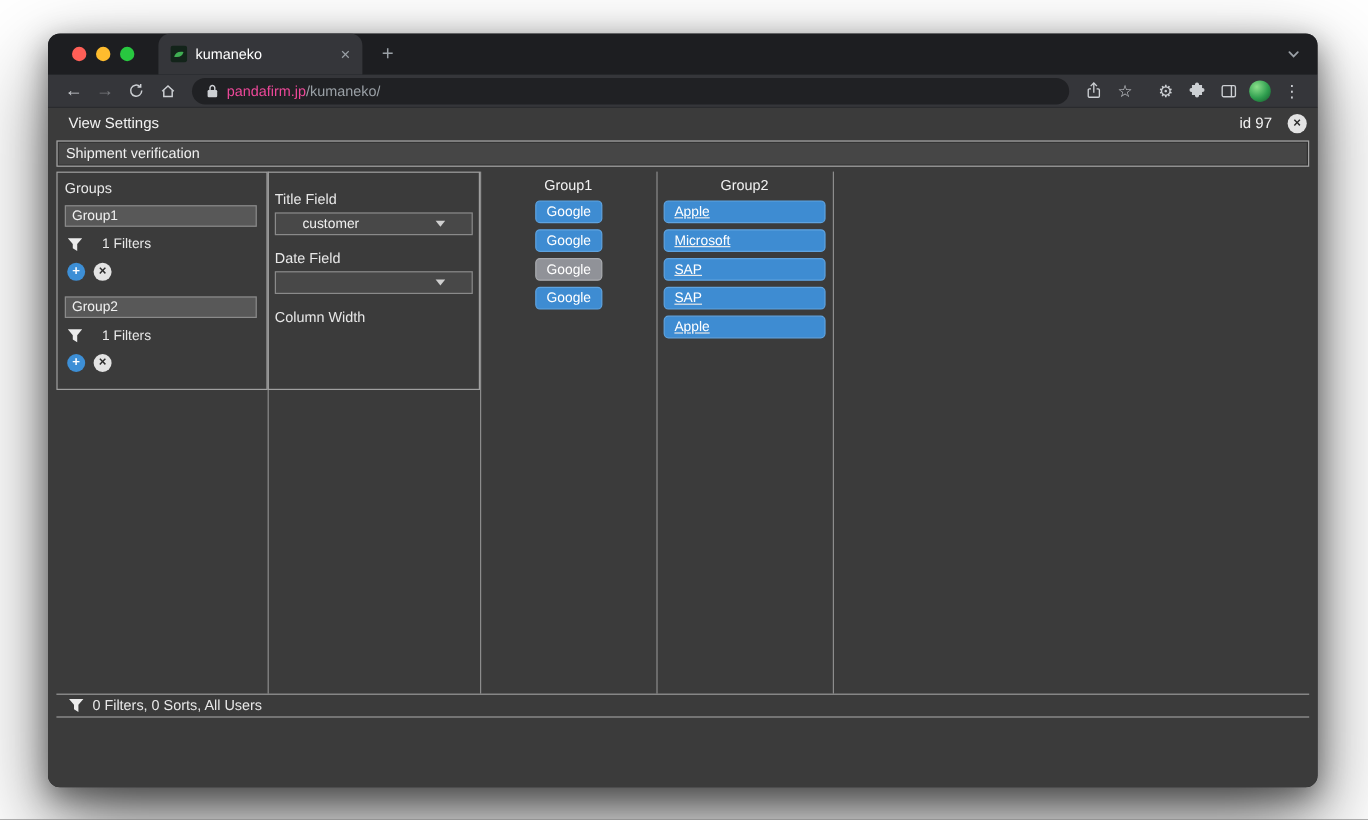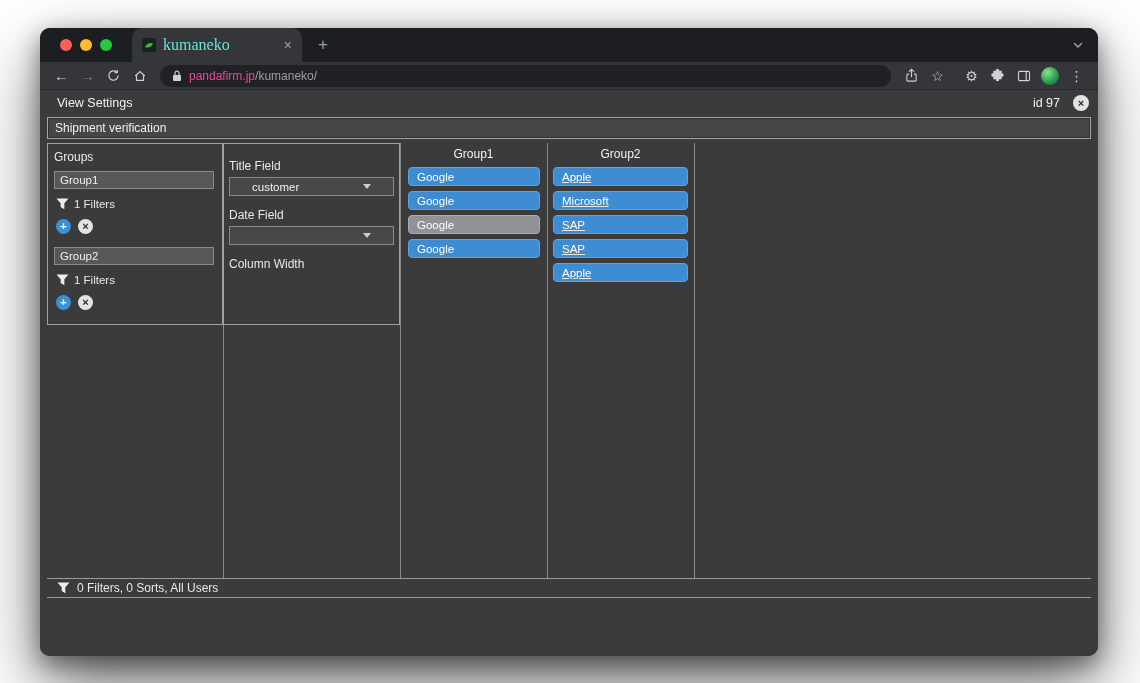--- a/index.html
+++ b/index.html
@@ -19,21 +19,21 @@
   }
 
   
   .tabstrip { height:34px; background:#1d1e21; display:flex; align-items:center; padding-left:20px; position:relative; }
   .lights { display:flex; gap:8px; margin-right:20px; }
   .light { width:12px; height:12px; border-radius:50%; }
   .light.red{ background:#ff5f57; } .light.yellow{ background:#febc2e; } .light.green{ background:#28c840; }
   .tab { width:170px; height:34px; background:#35363a; border-radius:10px 10px 0 0;
          display:flex; align-items:center; gap:7px; padding:0 10px; }
   .favicon { width:14px; height:14px; display:inline-flex; flex:none; }
-  .tab-title { color:#5eead4; font-size:16px; flex:1; white-space:nowrap; overflow:hidden;font-family:Liberation Serif, serif; }
+  .tab-title { color:#ffffff; font-size:12px; flex:1; white-space:nowrap; overflow:hidden; }
   .tab-close { color:#9aa0a6; font-size:14px; line-height:1; cursor:default; }
   .newtab { color:#9aa0a6; font-size:17px; width:26px; text-align:center; margin-left:8px; }
   .strip-chevron { position:absolute; right:14px; top:50%; transform:translateY(-50%); display:inline-flex; }
 
   
   .toolbar { height:28px; background:#35363a; display:flex; align-items:center; padding:0 10px; gap:3px; border-bottom:1px solid #2a2b2e; }
   .nav-icon { width:23px; height:24px; display:inline-flex; align-items:center; justify-content:center;
               color:#cdd0d4; font-size:15px; line-height:1; }
   .nav-icon.dim { color:#77797d; }
   .nav-icon.glyph { font-size:14px; }
@@ -65,40 +65,40 @@
 
   .vline { position:absolute; top:53px; height:435px; width:1px; background:#8c8c8c; }
   .v1{ left:183px; } .v2{ left:360px; } .v3{ left:507px; } .v4{ left:654px; }
 
   .left-panel { position:absolute; left:7px; top:53px; width:176px; height:182px;
                 border:1px solid #a0a0a0; padding:4px 6px; }
   .panel-label { font-size:12px; margin:2px 0 7px; }
   .group-input { display:block; width:160px; height:18px; background:#585858; border:1px solid #8a8a8a;
                  color:#f0f0f0; font-size:11.5px; padding:0 5px; font-family:inherit; outline:none;
                  margin-bottom:9px; }
-  .filter-row { display:flex; align-items:center; gap:5px; font-size:11.5px; margin:0 0 9px 2px; }
+  .filter-row { display:flex; align-items:center; gap:16px; font-size:11.5px; margin:0 0 9px 2px; }
   .btn-row { display:flex; gap:7px; margin:0 0 13px 2px; }
 
   .mid-panel { position:absolute; left:183px; top:53px; width:177px; height:182px;
                border:1px solid #a0a0a0; padding:3px 5px; }
   .field-label { font-size:12px; margin:12px 0 4px; }
   .select { width:100%; height:19px; background:#484848; border:1px solid #8a8a8a;
             display:flex; align-items:center; justify-content:space-between;
             padding:0 22px; font-size:11.5px; color:#f0f0f0; margin-bottom:11px; }
   .sel-chev { width:0; height:0; border-left:4px solid transparent; border-right:4px solid transparent;
               border-top:5px solid #cfcfcf; }
   .num-input { width:100%; height:19px; background:#484848; border:1px solid #8a8a8a;
                color:#f0f0f0; font-size:11.5px; text-align:right; padding:0 6px;
                font-family:inherit; outline:none; }
 
   .col-header { position:absolute; top:57px; width:147px; text-align:center; font-size:12px; color:#f2f2f2; }
   .ch1 { left:360px; } .ch2 { left:507px; }
 
   .chips { position:absolute; top:77px; display:flex; flex-direction:column; gap:5px; }
-  .c1 { left:368px; width:132px; }
+  .c1 { left:368px; width:132px;align-items:center; }
   .c2 { left:513px; width:135px;text-decoration:underline; }
   .chip { height:19px; border-radius:4px; font-size:11.5px; color:#ffffff;
           display:flex; align-items:center; padding:0 8px; }
   .chip[data-state="blue"] { background:#3e8cd2; border:1px solid #5fa3df; }
   .chip[data-state="gray"] { background:#909298; border:1px solid #aaacb0; }
 
   .summary-bar { position:absolute; left:7px; top:488px; width:1044px; height:20px;
                  border-top:1px solid #9a9a9a; border-bottom:1px solid #9a9a9a;
                  display:flex; align-items:center; gap:7px; padding:0 10px; font-size:12px; }
 

